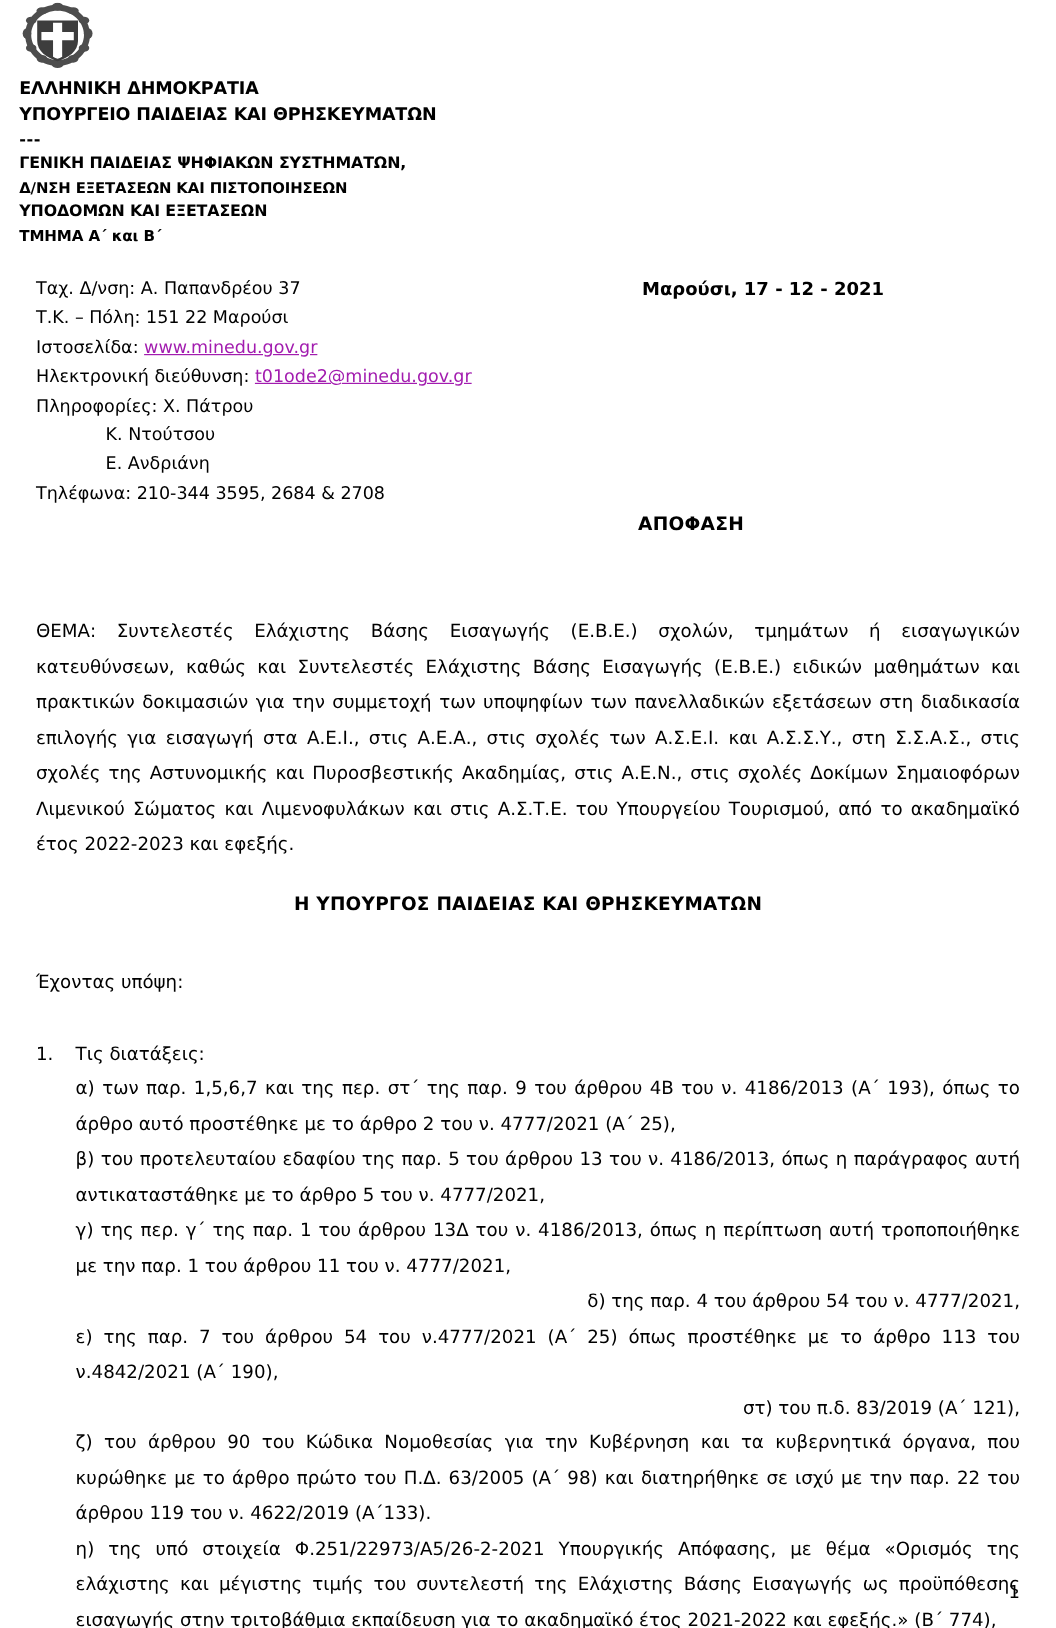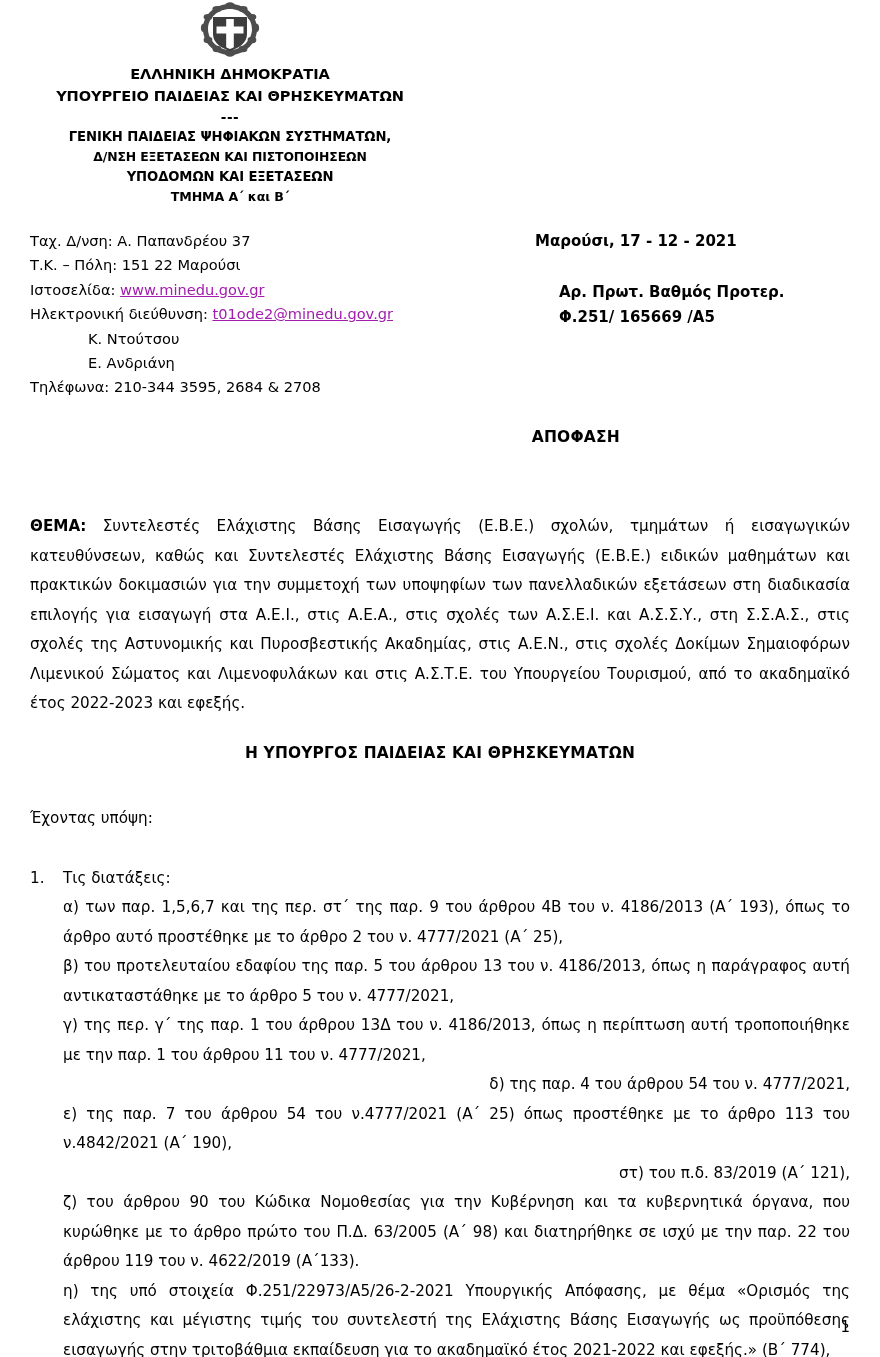--- a/index.html
+++ b/index.html
@@ -17,24 +17,24 @@
     width: 880px;
     height: 1357px;
     background: #ffffff;
     overflow: hidden;
     box-sizing: border-box;
   }
 
   
   .letterhead {
     position: absolute;
-    left: 0;
+    left: 16px;
     top: 0;
     width: 460px;
-    text-align: center;
+    text-align: left;
   }
   .emblem-wrap {
     padding-top: 2px;
     line-height: 0;
   }
   .emblem {
     display: inline-block;
   }
   .lh-line {
     font-weight: bold;
@@ -116,21 +116,21 @@
     left: 30px;
     top: 512px;
     width: 820px;
     font-size: 15.2px;
     line-height: 29.5px;
   }
   .theme {
     text-align: justify;
     text-justify: inter-word;
   }
-  .theme b { font-weight: bold; margin-top: 24px; }
+  .theme b { font-weight: normal; margin-top: 24px; }
 
   .minister {
     margin-top: 20px;
     text-align: center;
     font-weight: bold;
     font-size: 15.4px;
     letter-spacing: 0.2px;
   }
 
   .having {
@@ -216,33 +216,32 @@
     </div>
     <div class="row">
       <span>Τ.Κ. – Πόλη: </span><span>151 22 Μαρούσι</span>
     </div>
     <div class="row">
       <span>Ιστοσελίδα: </span><span class="link">www.minedu.gov.gr</span>
     </div>
     <div class="row">
       <span>Ηλεκτρονική διεύθυνση: </span><span class="link">t01ode2@minedu.gov.gr</span>
     </div>
+    <div class="row">
+      <span>Πληροφορίες: </span><span>Χ. Πάτρου</span>
+    </div>
     <div class="row indent">Κ. Ντούτσου</div>
     <div class="row indent">Ε. Ανδριάνη</div>
     <div class="row">
       <span>Τηλέφωνα: </span><span>210-344 3595, 2684 &amp; 2708</span>
     </div>
   </div>
 
   <div class="docmeta">
     <div class="place-date">Μαρούσι,  17 - 12 - 2021</div>
-    <div class="prot-group">
-      <div>Αρ. Πρωτ. Βαθμός Προτερ.</div>
-      <div>Φ.251/  165669  /Α5</div>
-    </div>
   </div>
 
   <div class="apofasi">ΑΠΟΦΑΣΗ</div>
 
   <div class="body">
 
     <div class="theme">
       <b>ΘΕΜΑ:</b><span> Συντελεστές Ελάχιστης Βάσης Εισαγωγής (Ε.Β.Ε.) σχολών, τμημάτων ή εισαγωγικών κατευθύνσεων, καθώς και Συντελεστές Ελάχιστης Βάσης Εισαγωγής (Ε.Β.Ε.) ειδικών μαθημάτων και πρακτικών δοκιμασιών για την συμμετοχή των υποψηφίων των πανελλαδικών εξετάσεων στη διαδικασία επιλογής για εισαγωγή στα Α.Ε.Ι., στις Α.Ε.Α., στις σχολές των Α.Σ.Ε.Ι. και Α.Σ.Σ.Υ., στη Σ.Σ.Α.Σ., στις σχολές της Αστυνομικής και Πυροσβεστικής Ακαδημίας, στις Α.Ε.Ν., στις σχολές Δοκίμων Σημαιοφόρων Λιμενικού Σώματος και Λιμενοφυλάκων και στις Α.Σ.Τ.Ε. του Υπουργείου Τουρισμού, από το ακαδημαϊκό έτος 2022-2023 και εφεξής.</span>
     </div>
 

